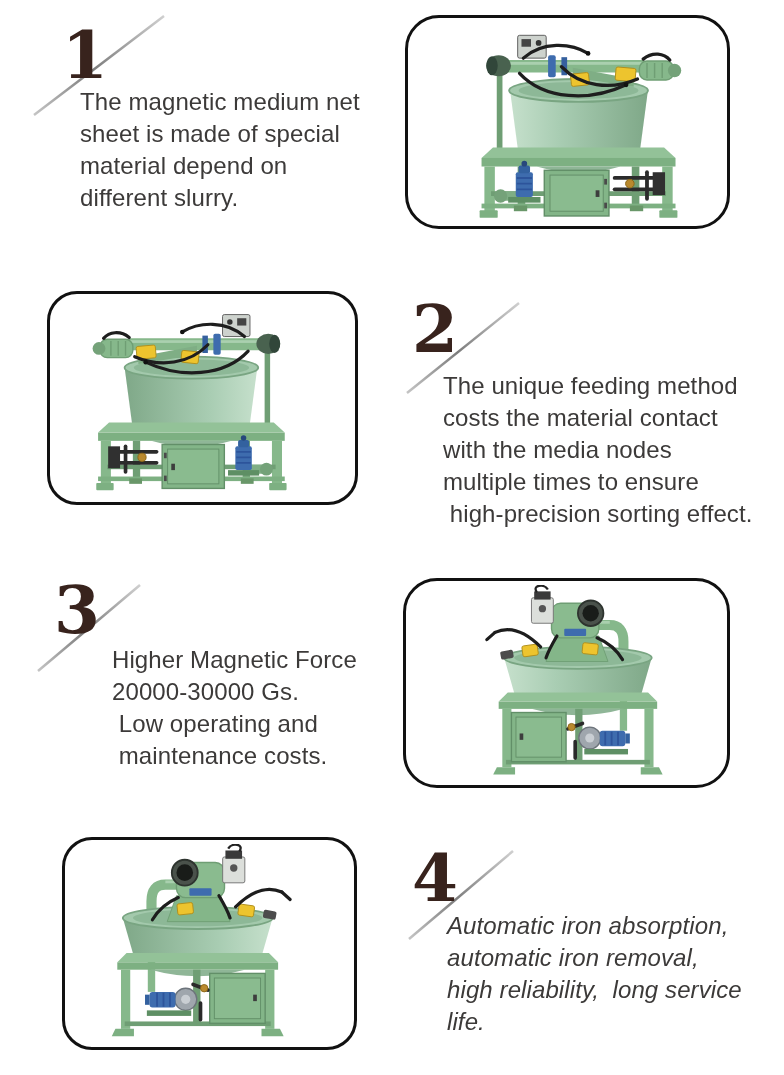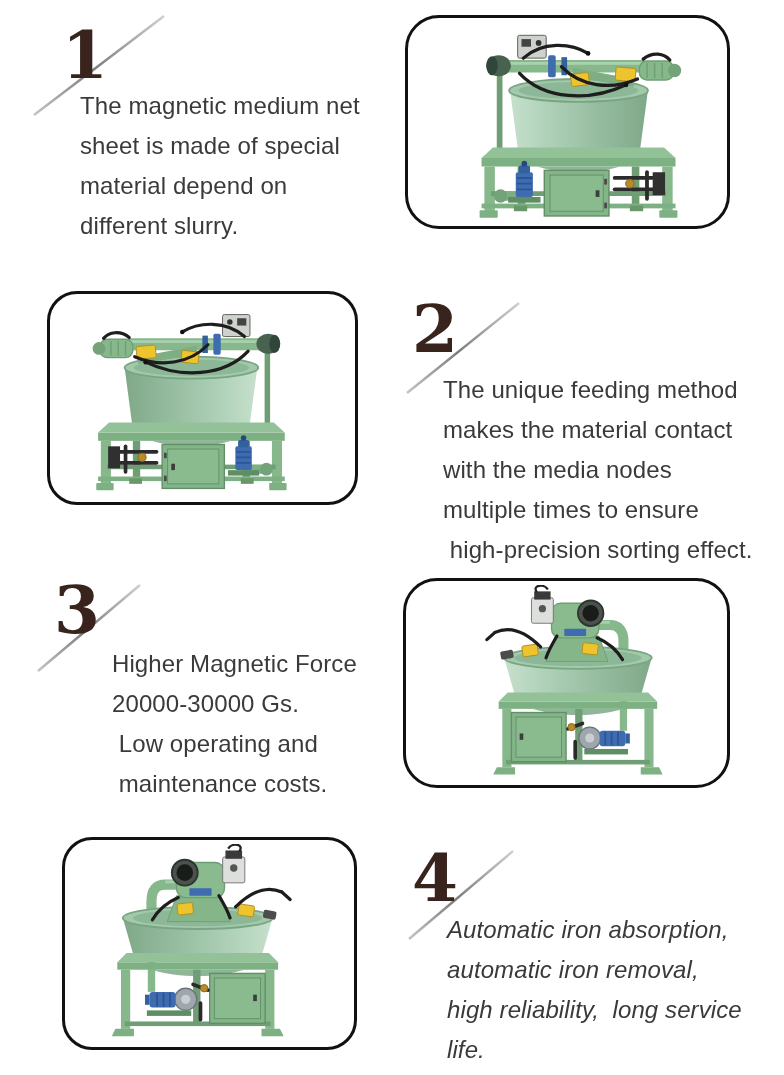--- a/index.html
+++ b/index.html
@@ -7,21 +7,21 @@
     position:relative;width:784px;height:1075px;background:#ffffff;
     overflow:hidden;font-family:"Liberation Sans",sans-serif;
   }
   .numeral{
     position:absolute;font-family:"DejaVu Serif","Liberation Serif",serif;
     font-weight:700;font-size:66px;line-height:1;color:var(--numeral,#38231d);
     z-index:2;
   }
   .slash{position:absolute;z-index:1;}
   .feature-text{
-    position:absolute;font-size:24px;line-height:40px;color:var(--text,#3c3a39);
+    position:absolute;font-size:24px;line-height:32px;color:var(--text,#3c3a39);
     white-space:pre;z-index:2;letter-spacing:0.1px;
   }
   .card{
     position:absolute;border:3px solid var(--card-border,#111);border-radius:34px;
     background:#fff;display:flex;align-items:center;justify-content:center;
     box-sizing:border-box;overflow:hidden;
   }
   .card svg.machine{width:96%;height:96%;}
   
   .f1-slash{left:28px;top:12px;width:142px;height:108px;}
@@ -231,21 +231,21 @@
         <g transform="translate(320,0) scale(-1,1)">
             <use href="#machineA"></use>
           </g>
       </svg>
     </div>
     <svg class="slash f2-slash" viewBox="0 0 140 100">
       <line x1="14" y1="95" x2="126" y2="5" stroke="url(#lineGrad)" stroke-width="2.5"></line>
     </svg>
     <div class="numeral f2-num">2</div>
     <div class="feature-text f2-text">The unique feeding method
-makes the material contact
+costs the material contact
 with the media nodes
 multiple times to ensure
  high-precision sorting effect.</div>
   </section>
 
   <section>
     <svg class="slash f3-slash" viewBox="0 0 122 96">
       <line x1="10" y1="91" x2="112" y2="5" stroke="url(#lineGrad)" stroke-width="2.5"></line>
     </svg>
     <div class="numeral f3-num">3</div>

